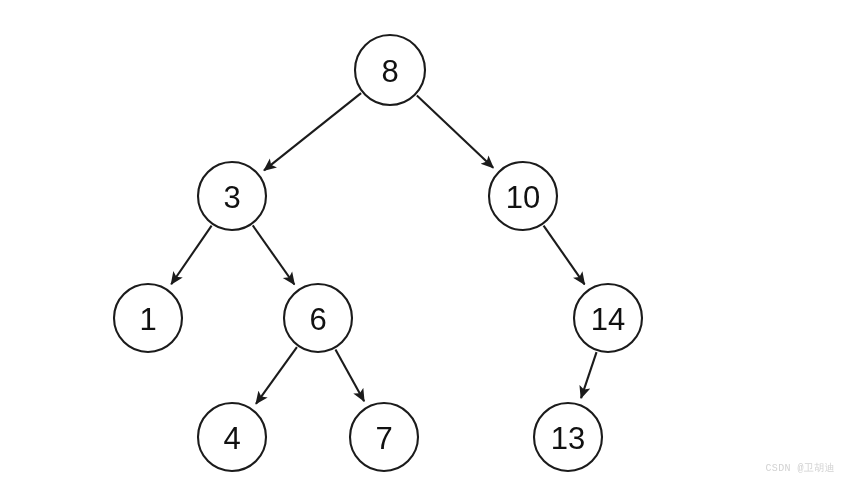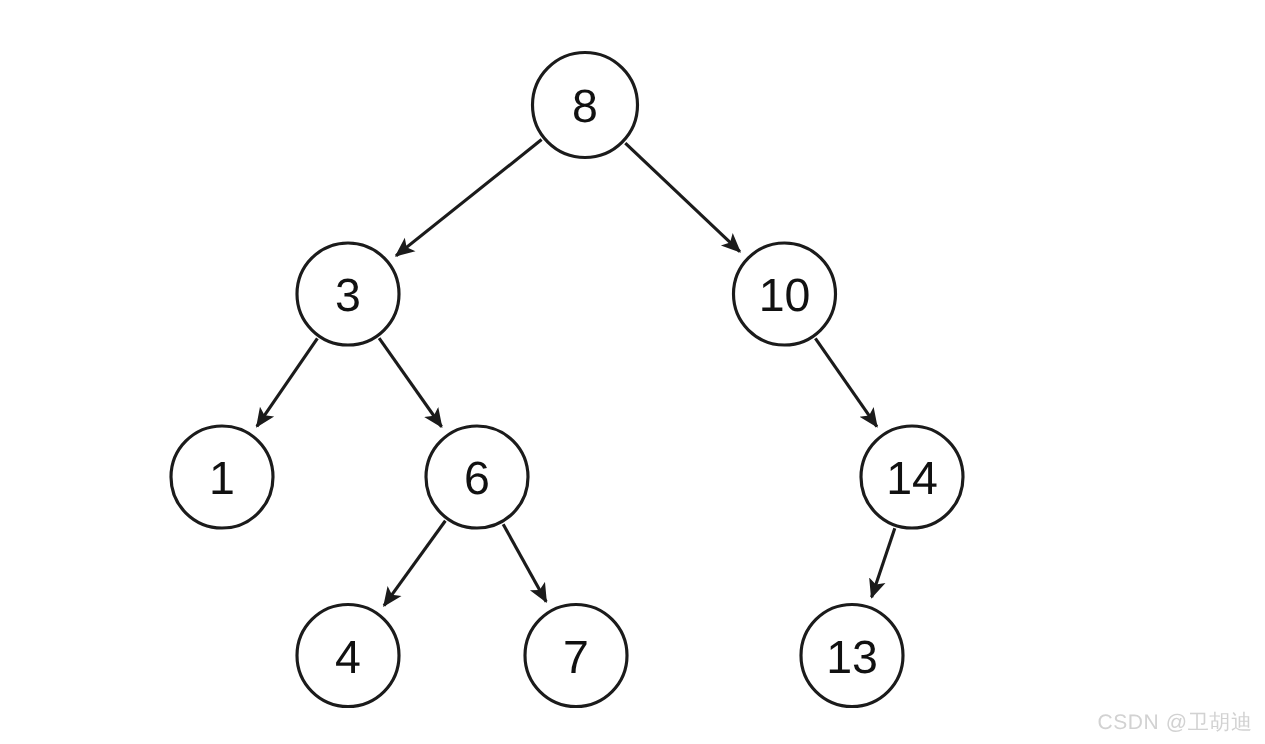--- a/index.html
+++ b/index.html
@@ -38,24 +38,24 @@
     dominant-baseline: central;
   }
   .edge-line {
     stroke: #1b1b1b;
     stroke-width: 2.1;
     fill: none;
   }
   .watermark {
     position: absolute;
     right: 8px;
-    bottom: 5px;
+    bottom: 21px;
     color: #d2d2d2;
-    font-family: Liberation Sans, sans-serif;
-    font-size: 14px;
+    font-family: Liberation Mono, monospace;
+    font-size: 10px;
     letter-spacing: 0.4px;
     white-space: nowrap;
     user-select: none;
   }
 </style>
 </head>
 <body>
 
 <div id="canvas">
 

